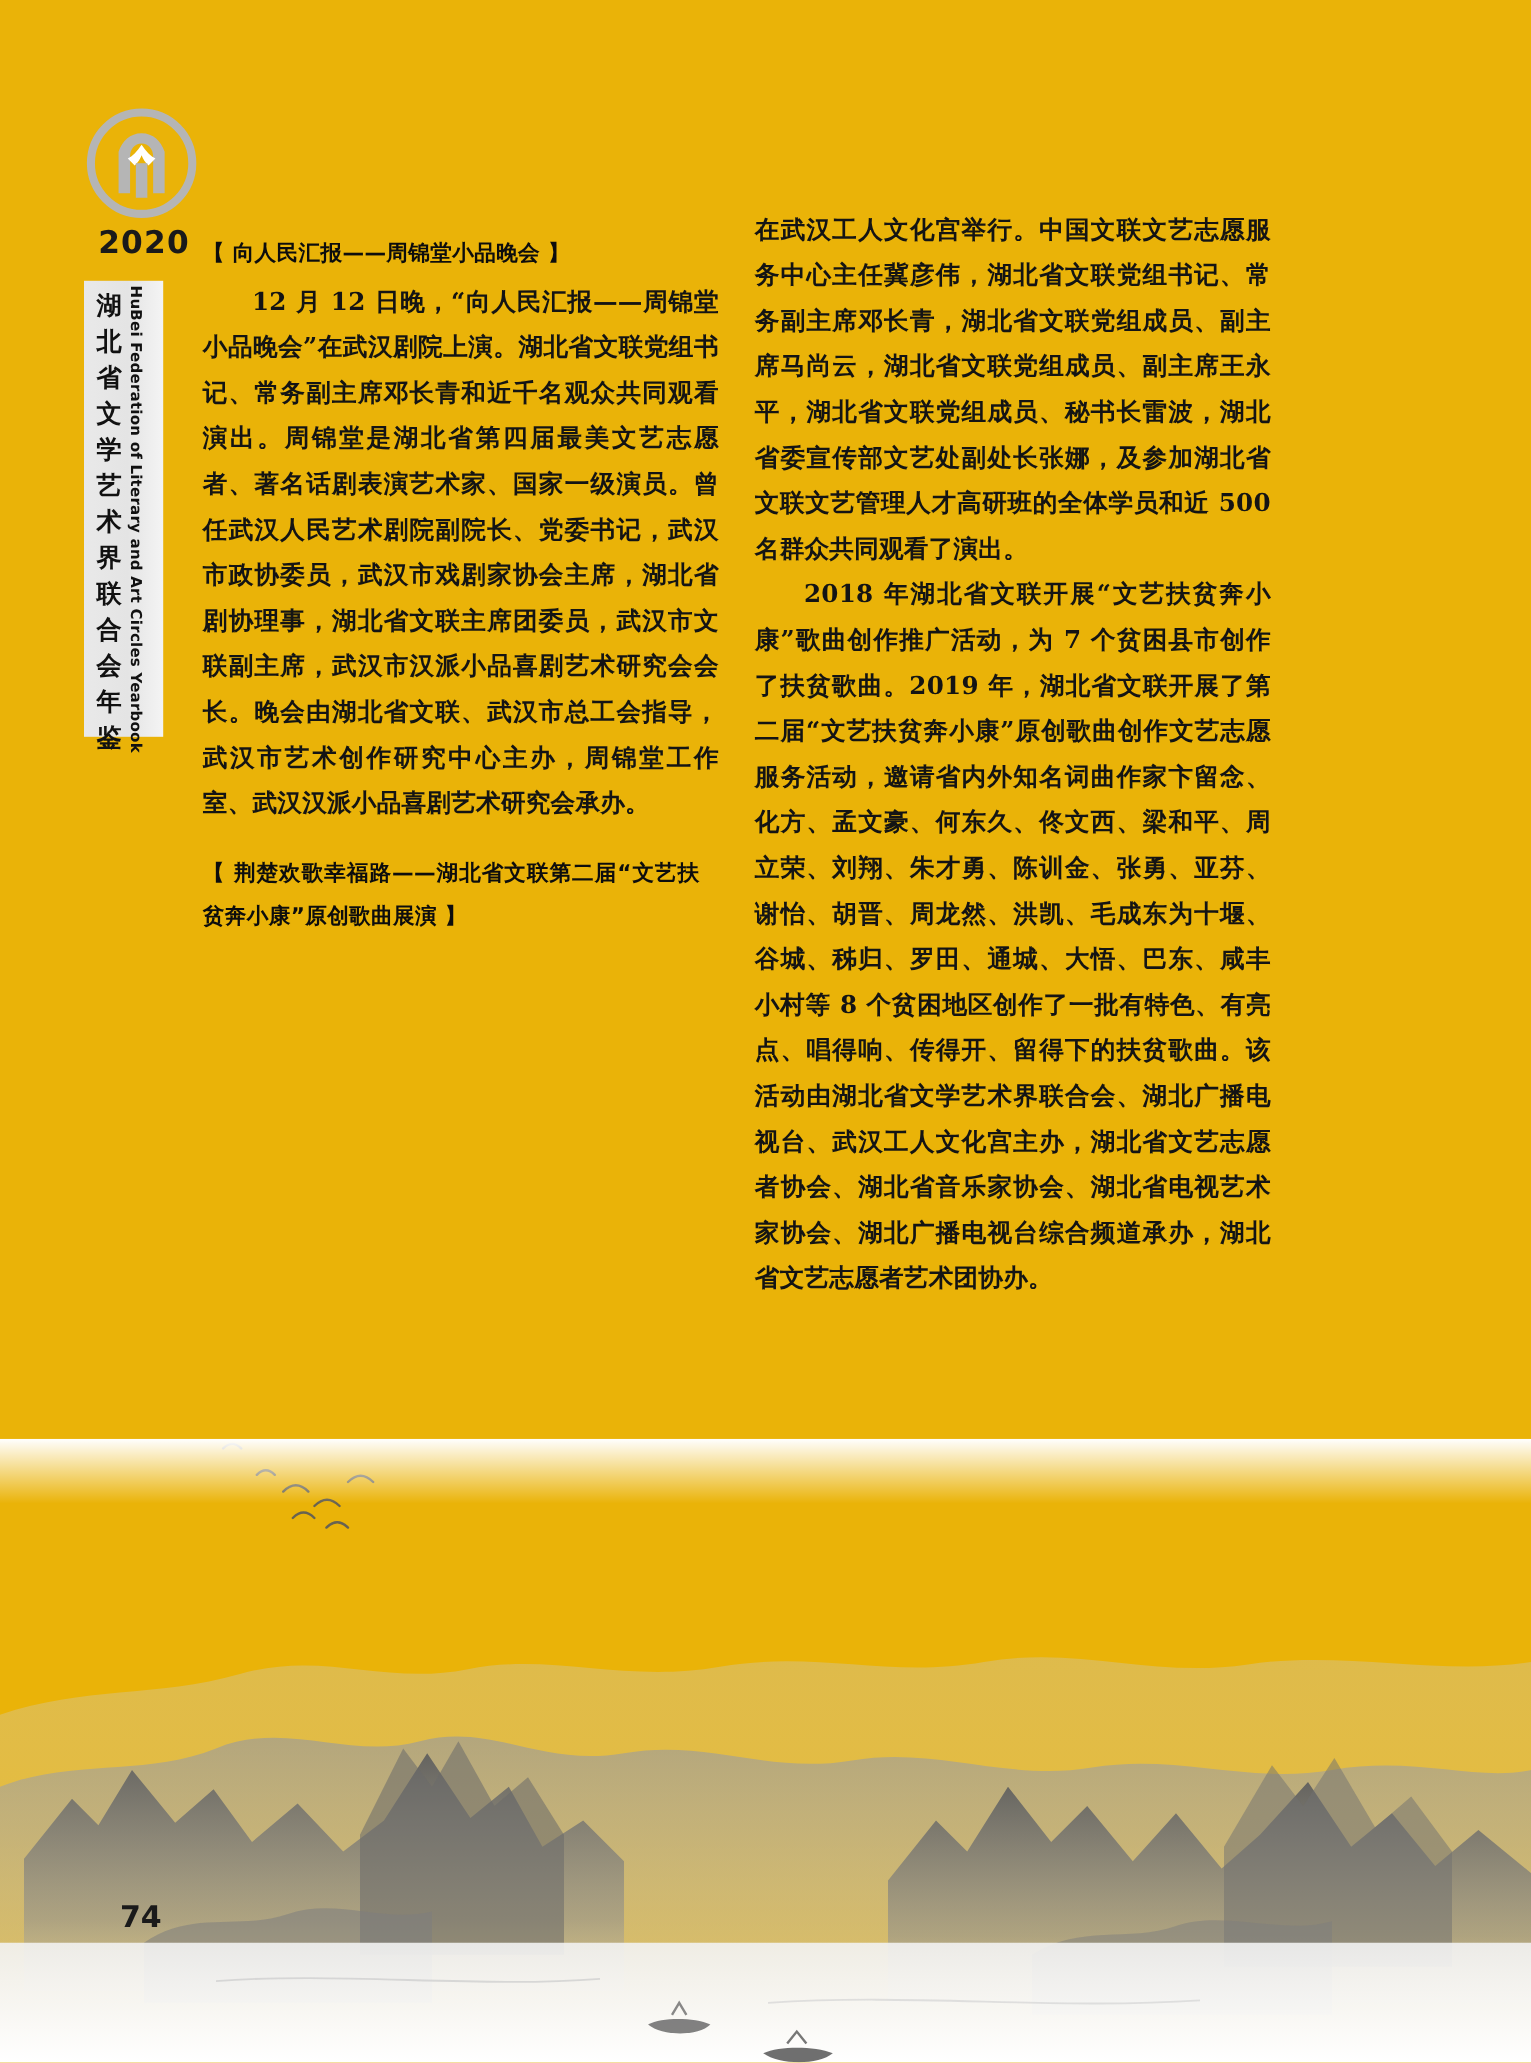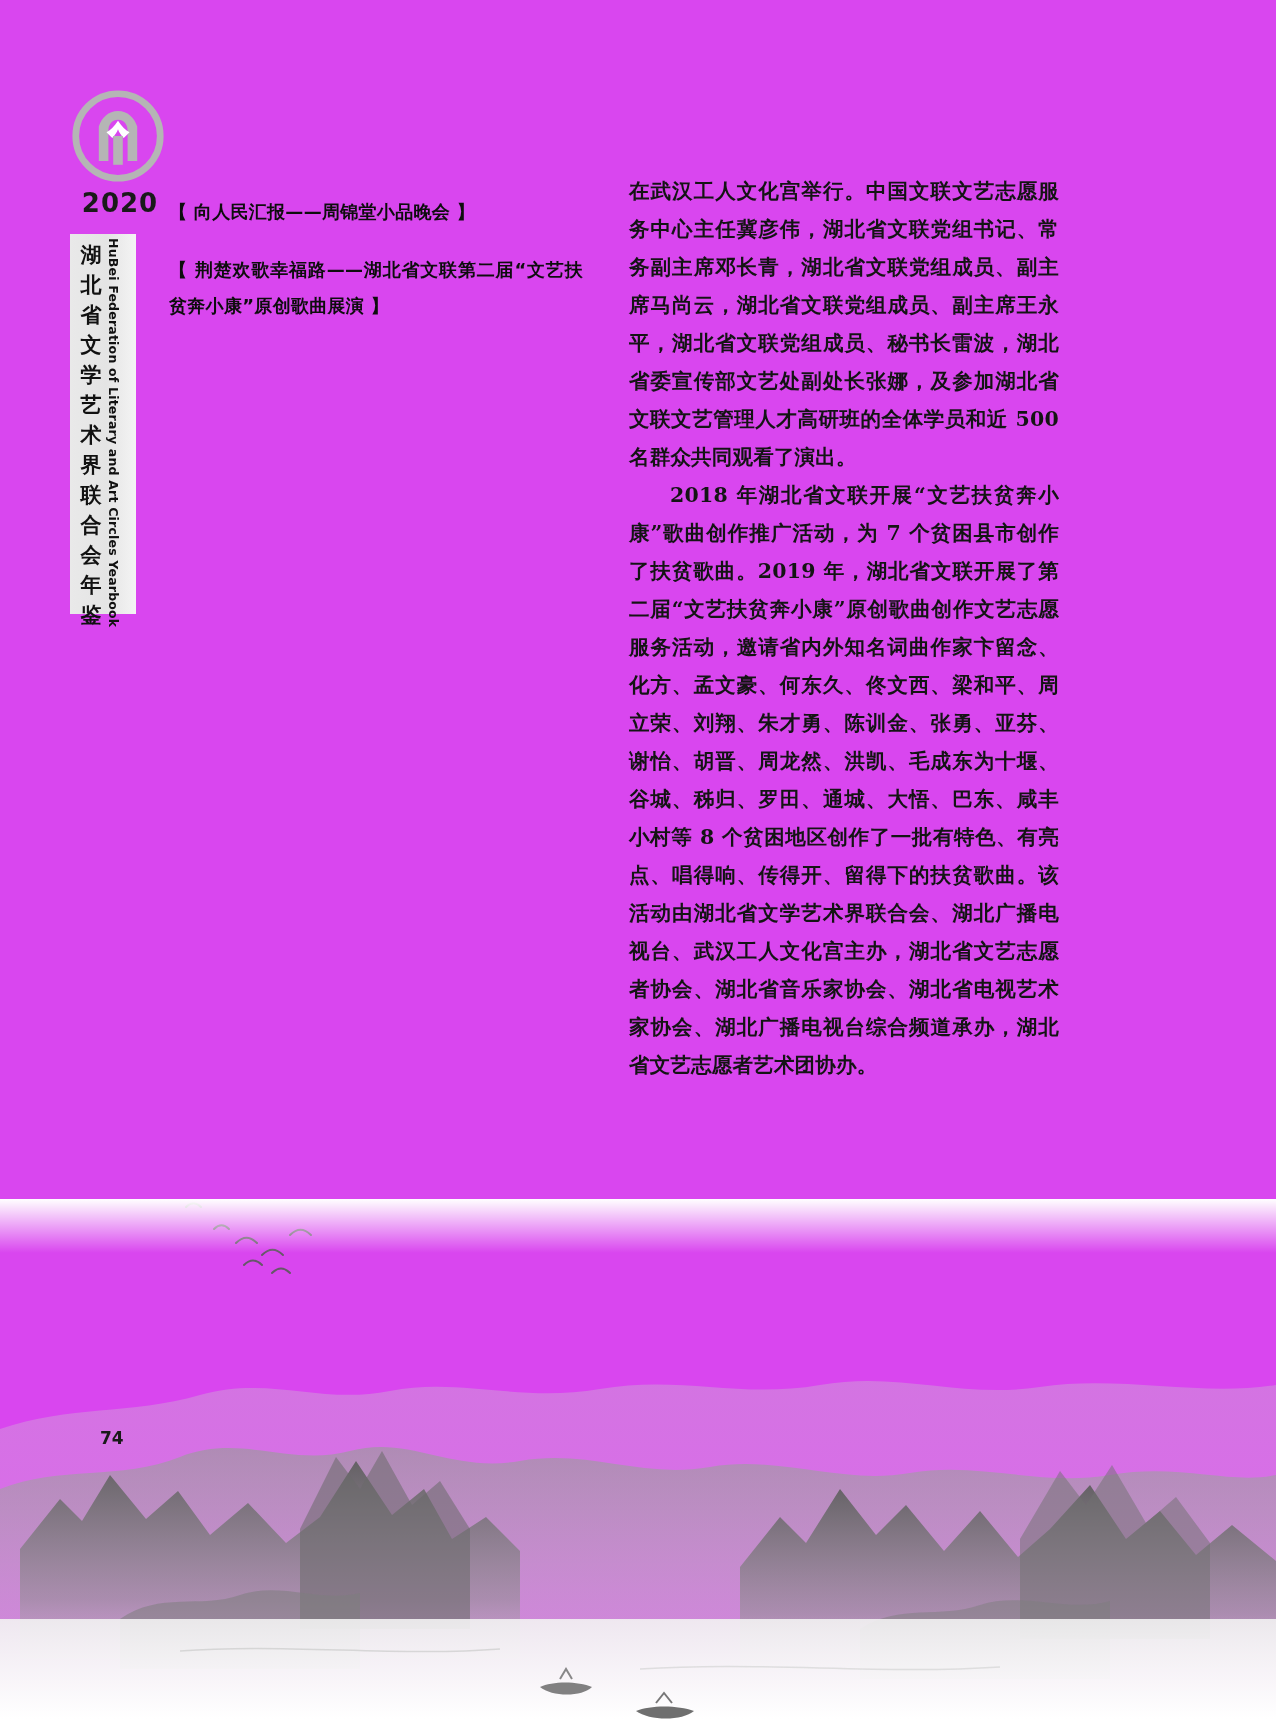--- a/index.html
+++ b/index.html
@@ -8,21 +8,21 @@
     padding: 0;
     background: #ffffff;
   }
   body {
     font-family: "Liberation Serif", "DejaVu Serif", serif;
   }
   .page {
     position: relative;
     width: 1276px;
     height: 1719px;
-    background: #d946ef;
+    background: #eab308;
     overflow: hidden;
   }
 
   
   .masthead {
     position: absolute;
     left: 62px;
     top: 88px;
     width: 120px;
   }
@@ -114,24 +114,24 @@
     line-height: 36px;
     color: #0d0d0d;
     letter-spacing: 0.3px;
     text-indent: 0;
   }
 
   
   .page-number {
     position: absolute;
     left: 100px;
-    top: 1428px;
-    font-family: "DejaVu Sans", sans-serif;
-    font-weight: bold;
-    font-size: 17px;
+    top: 1583px;
+    font-family: "DejaVu Sans", sans-serif;
+    font-weight: bold;
+    font-size: 25px;
     color: #1a1a1a;
     z-index: 6;
   }
 
   
   .landscape {
     position: absolute;
     left: 0;
     bottom: 0;
     width: 1276px;
@@ -178,20 +178,21 @@
       <div class="spine-en">HuBei Federation of Literary and Art Circles Yearbook</div>
     </div>
 
   </div>
 
   <div class="col col-left">
 
 
     <p class="heading">【 向人民汇报——周锦堂小品晚会 】</p>
 
+    <p class="para">12 月 12 日晚，“向人民汇报——周锦堂小品晚会”在武汉剧院上演。湖北省文联党组书记、常务副主席邓长青和近千名观众共同观看演出。周锦堂是湖北省第四届最美文艺志愿者、著名话剧表演艺术家、国家一级演员。曾任武汉人民艺术剧院副院长、党委书记，武汉市政协委员，武汉市戏剧家协会主席，湖北省剧协理事，湖北省文联主席团委员，武汉市文联副主席，武汉市汉派小品喜剧艺术研究会会长。晚会由湖北省文联、武汉市总工会指导，武汉市艺术创作研究中心主办，周锦堂工作室、武汉汉派小品喜剧艺术研究会承办。</p>
 
     <p class="heading">【 荆楚欢歌幸福路——湖北省文联第二届“文艺扶贫奔小康”原创歌曲展演 】</p>
 
 
   </div>
 
   <div class="col col-right">
 
     <p class="para cont">在武汉工人文化宫举行。中国文联文艺志愿服务中心主任冀彦伟，湖北省文联党组书记、常务副主席邓长青，湖北省文联党组成员、副主席马尚云，湖北省文联党组成员、副主席王永平，湖北省文联党组成员、秘书长雷波，湖北省委宣传部文艺处副处长张娜，及参加湖北省文联文艺管理人才高研班的全体学员和近 500 名群众共同观看了演出。</p>
 

